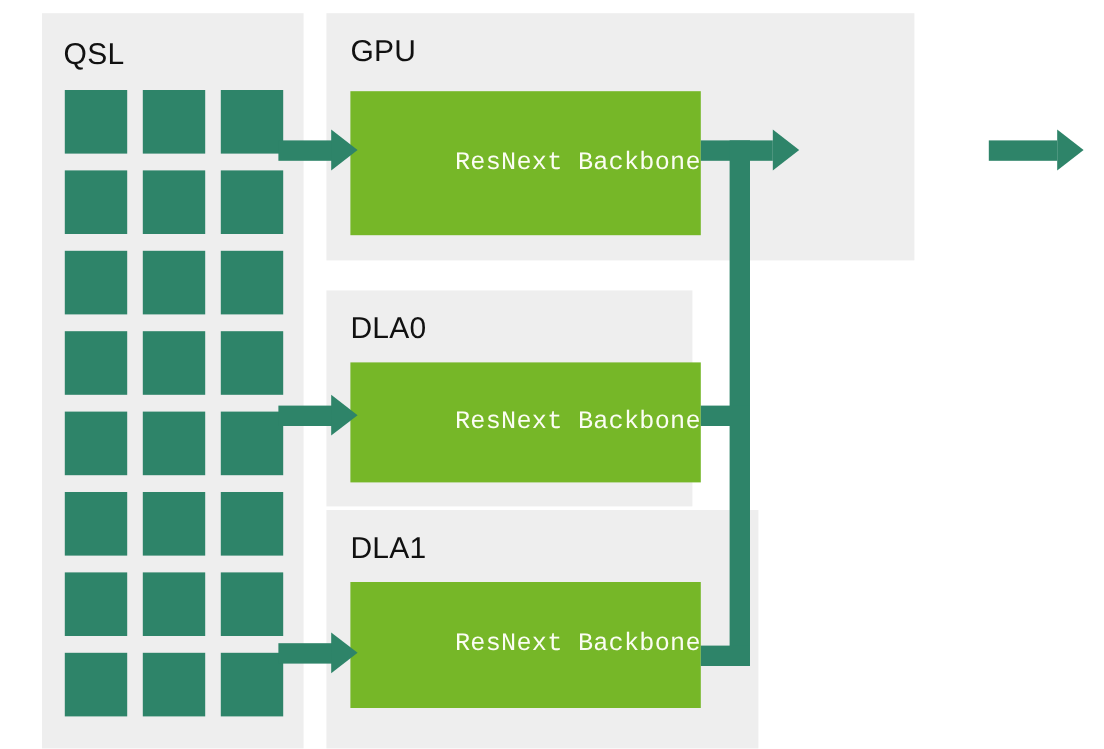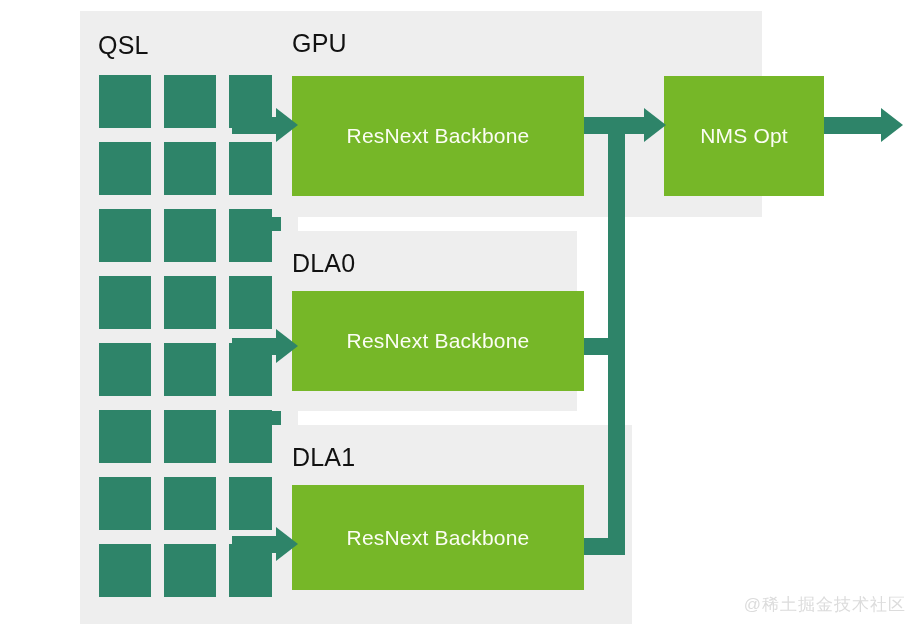--- a/index.html
+++ b/index.html
@@ -34,21 +34,20 @@
     line-height: 1;
     white-space: nowrap;
   }
 
   
   #qsl-panel {
     left: 35px;
     top: 11px;
     width: 218px;
     height: 613px;
-    margin-left: 45px;
   }
   #qsl-title { left: 18px; top: 22px; }
   #qsl-grid {
     position: absolute;
     left: 19px;
     top: 64px;
     width: 182px;
     display: grid;
     grid-template-columns: repeat(3, 52px);
     grid-auto-rows: 53px;
@@ -56,34 +55,35 @@
     row-gap: 14px;
   }
   .qsl-cell {
     width: 52px;
     height: 53px;
     background: #2e8469;
   }
 
   
   #gpu-panel  { left: 272px; top: 11px;  width: 490px; height: 206px; }
-  #dla0-panel { left: 272px; top: 231px; width: 305px; height: 180px; }
+  #dla0-panel { left: 272px; top: 242px; width: 305px; height: 180px; }
   #dla1-panel { left: 272px; top: 425px; width: 360px; height: 199px; }
 
   #gpu-title  { left: 20px; top: 20px; }
   #dla0-title { left: 20px; top: 20px; }
   #dla1-title { left: 20px; top: 20px; }
 
   
   .block {
     position: absolute;
     background: #76b728;
     display: flex;
     align-items: center;
-    justify-content: center;
+    justify-content: flex-end;
+    font-family: Liberation Mono, monospace;
   }
   .block-label {
     color: #fbfdf3;
     font-size: 21px;
     font-weight: 400;
     letter-spacing: 0.2px;
     white-space: nowrap;
   }
   #gpu-block   { left: 20px;  top: 65px; width: 292px; height: 120px; }
   #nms-block   { left: 392px; top: 65px; width: 160px; height: 120px; }
@@ -155,23 +155,20 @@
     </div>
   </div>
 
   <div class="panel" id="gpu-panel">
     <div class="panel-title" id="gpu-title">GPU</div>
 
     <div class="block" id="gpu-block">
       <span class="block-label">ResNext Backbone</span>
     </div>
 
-    <div class="block" id="nms-block">
-      <span class="block-label">NMS Opt</span>
-    </div>
   </div>
 
   <div class="panel" id="dla0-panel">
     <div class="panel-title" id="dla0-title">DLA0</div>
     <div class="block" id="dla0-block">
       <span class="block-label">ResNext Backbone</span>
     </div>
   </div>
 
   <div class="panel" id="dla1-panel">
@@ -196,15 +193,14 @@
 
   <div class="conn" style="left:584px; top:338px; width:41px; height:17px;"></div>
 
   <div class="conn" style="left:584px; top:538px; width:41px; height:17px;"></div>
 
   <div class="arrowhead" style="left:644px; top:108px;"></div>
 
   <div class="conn" style="left:824px; top:117px; width:57px; height:17px;"></div>
   <div class="arrowhead" style="left:881px; top:108px;"></div>
 
-  <div id="watermark">@稀土掘金技术社区</div>
 
 </div>
 
 </body></html>

